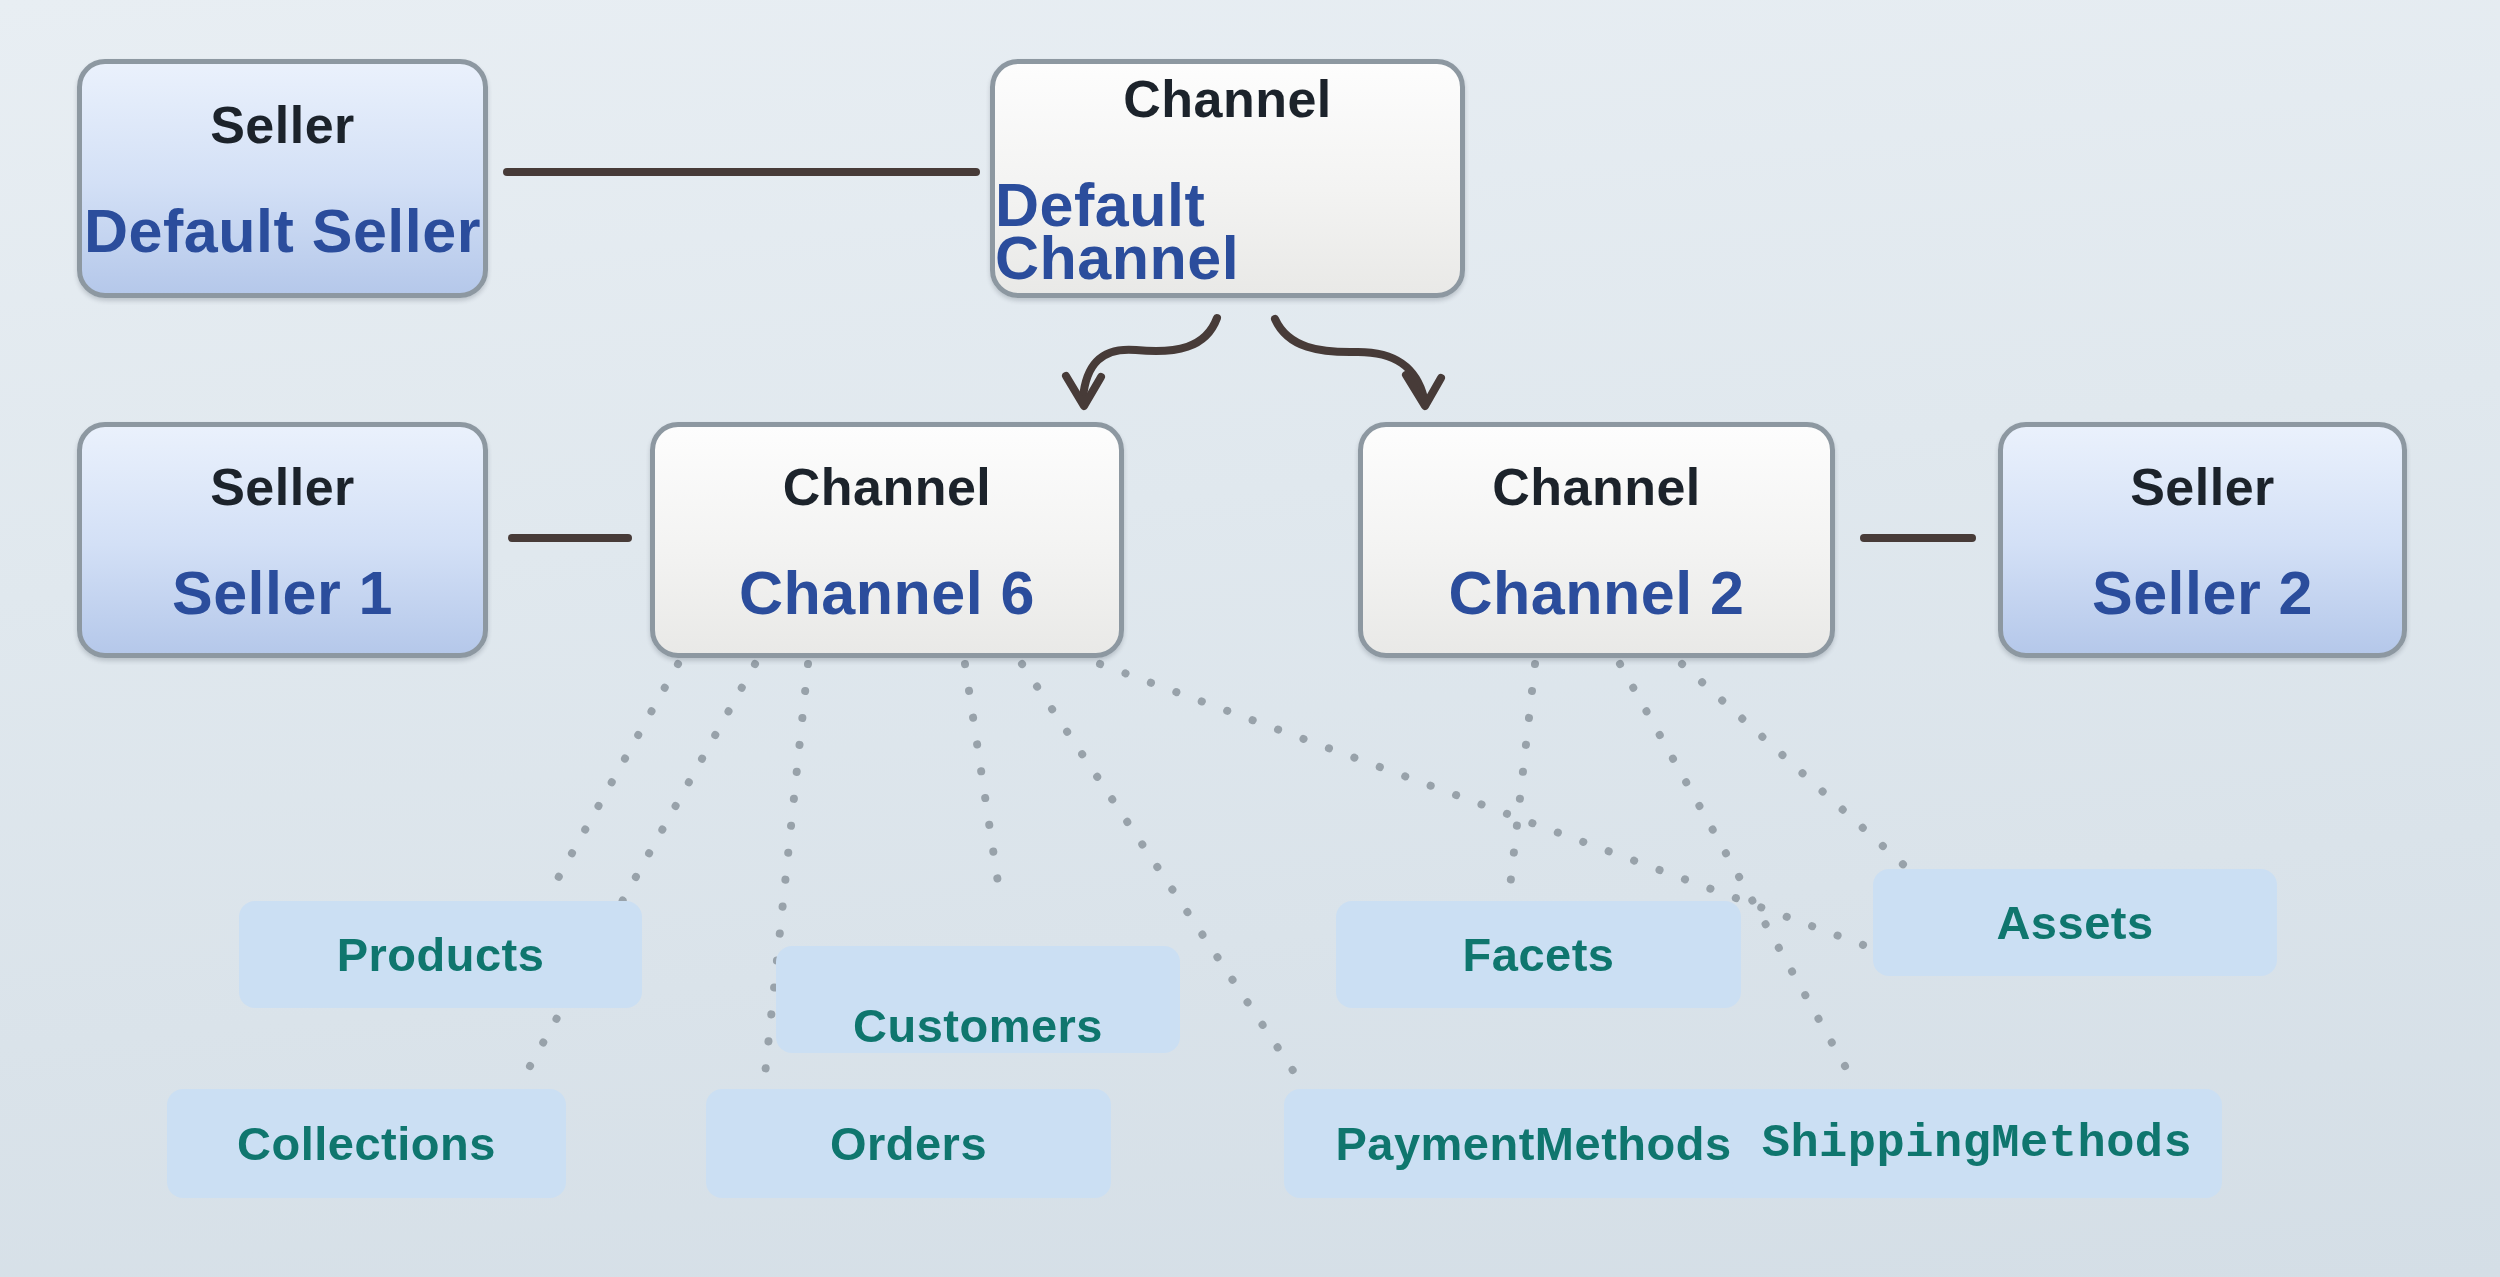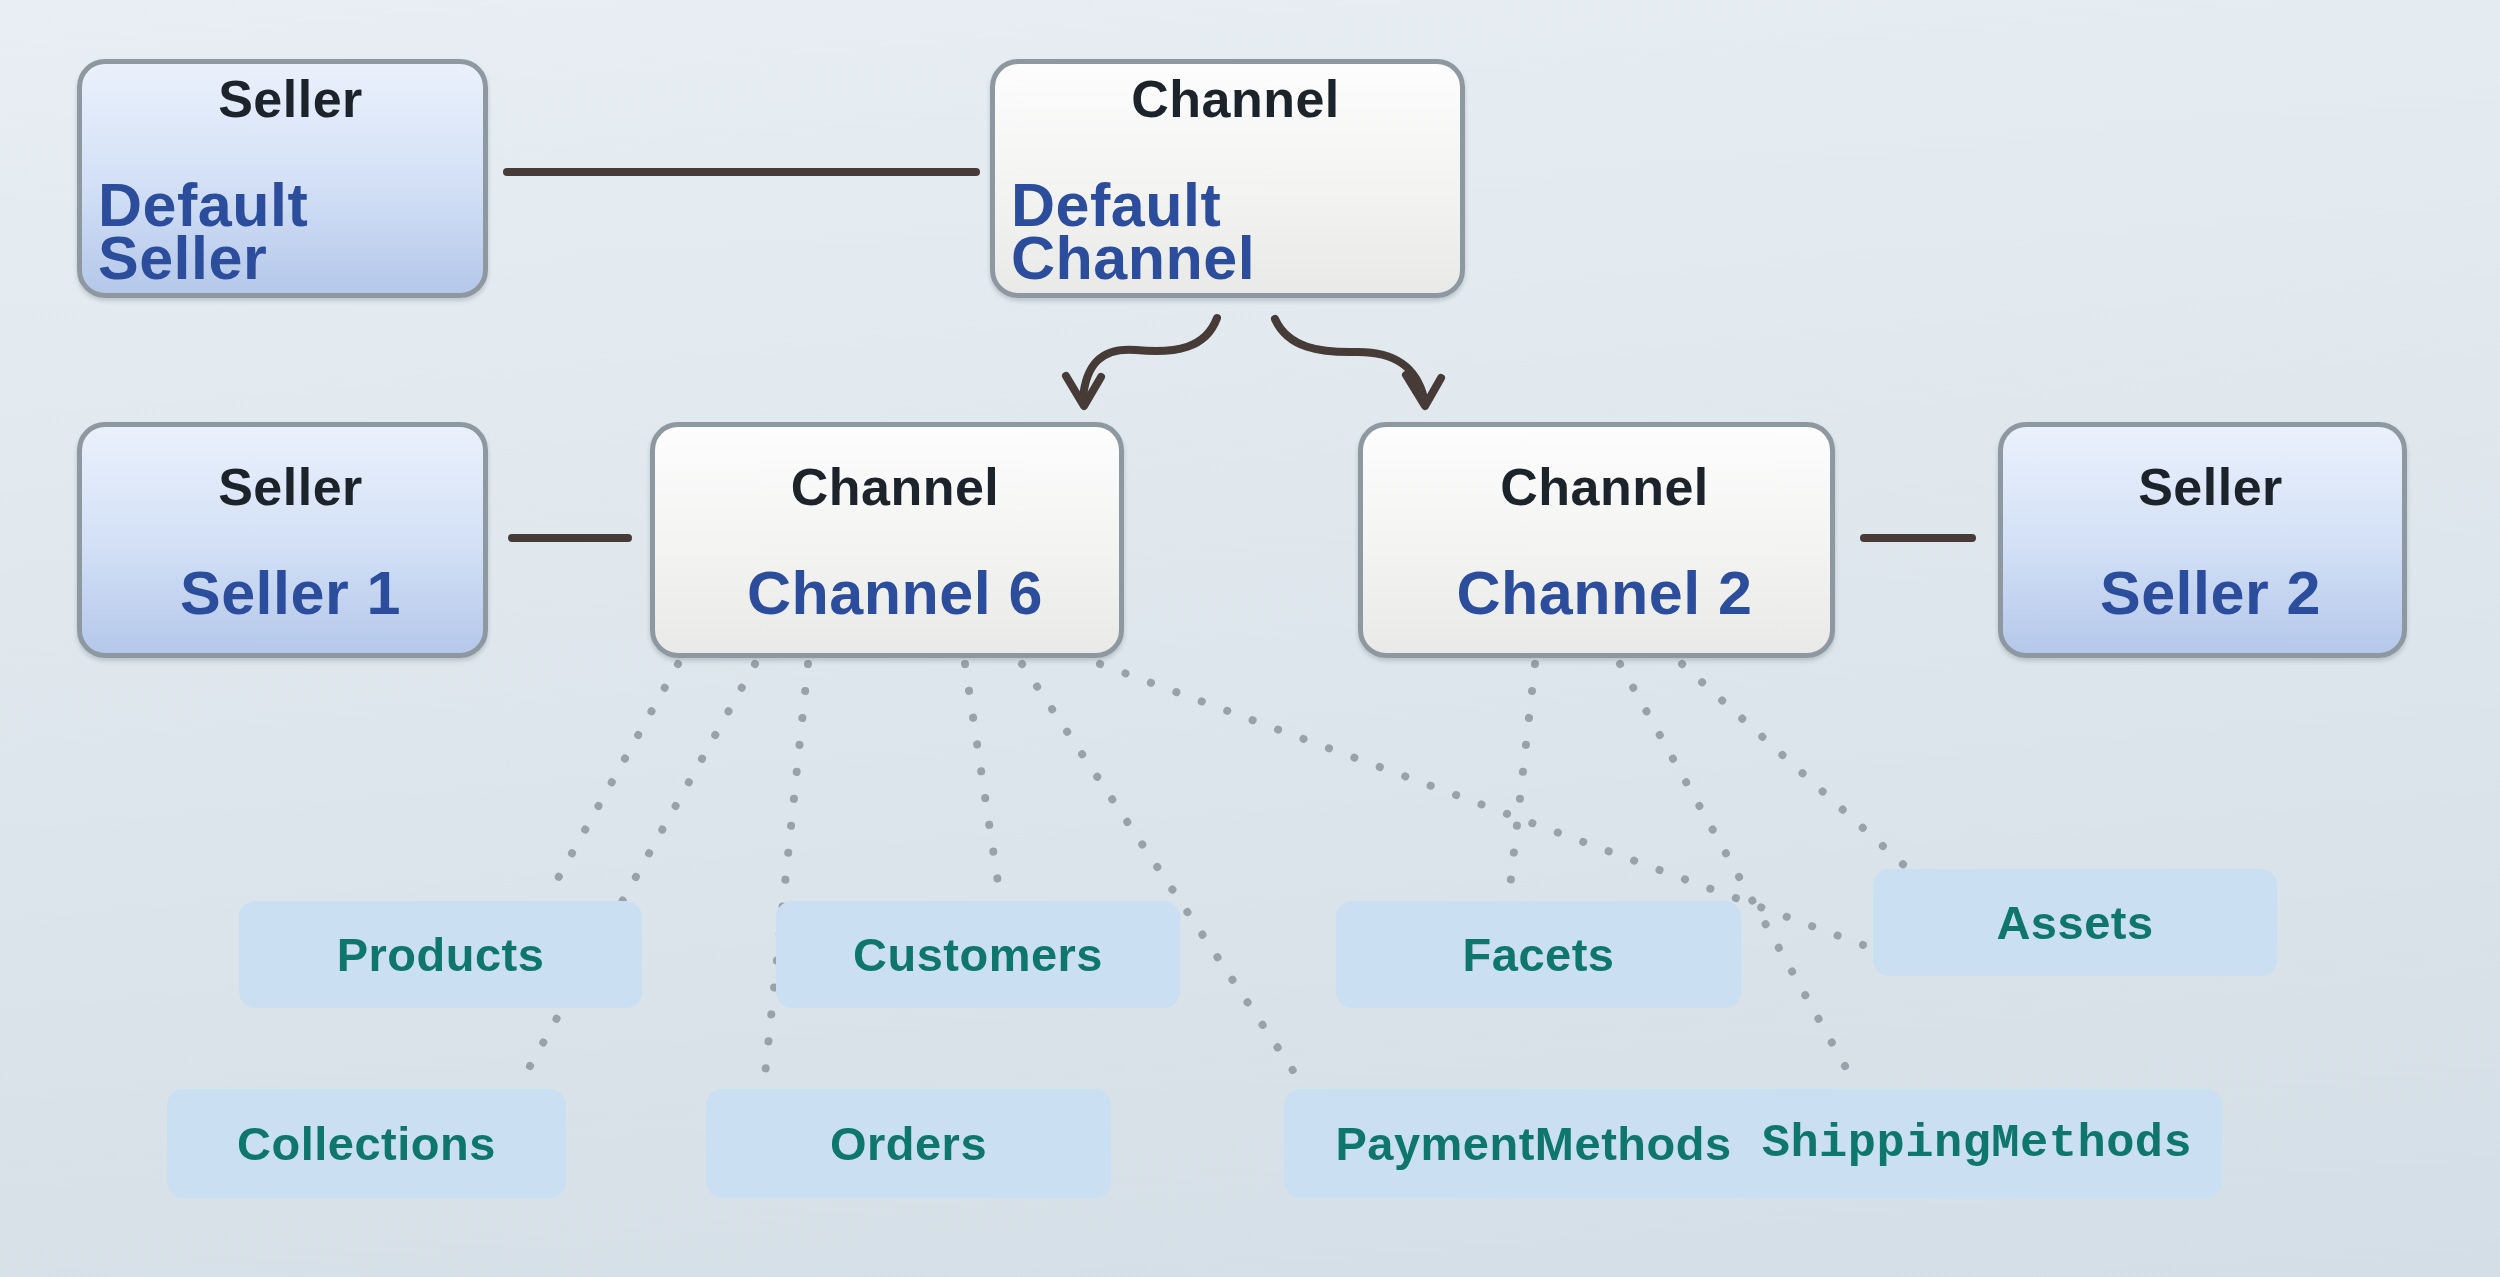--- a/index.html
+++ b/index.html
@@ -14,21 +14,20 @@
 
   
   .node{
     position:absolute;
     border:5px solid #8d98a1;
     border-radius:28px;
     display:flex;flex-direction:column;justify-content:center;align-items:center;
     gap:54px;
     box-shadow:0 3px 4px rgba(60,70,82,0.22);
     box-sizing:border-box;
-    padding-left:16px;
   }
   .node .title{
     font-size:52px;font-weight:bold;color:#1c232b;line-height:52px;letter-spacing:0.5px;
   }
   .node .subtitle{
     font-size:61px;font-weight:bold;color:#2b4d9c;line-height:53px;letter-spacing:0.5px;
   }
   .seller{background:linear-gradient(180deg,#eaf1fc 0%,#d3e0f6 52%,#b5c8ea 100%);}
   .channel{background:linear-gradient(180deg,#fdfdfd 0%,#f3f3f2 55%,#e9e9e7 100%);}
 
@@ -41,21 +40,21 @@
 
   
   .entity{
     position:absolute;
     background:#cbdff3;
     border-radius:16px;
     display:flex;justify-content:center;align-items:center;
     font-size:47px;font-weight:bold;color:#0f766e;letter-spacing:0.5px;
   }
   .e-products        {left:239px; top:901px; width:403px;height:107px;}
-  .e-customers       {left:776px; top:901px; width:404px;height:107px;}
+  .e-customers       {left:776px; top:946px; width:404px;height:107px;align-items:flex-end;}
   .e-facets          {left:1336px;top:901px; width:405px;height:107px;}
   .e-assets          {left:1873px;top:869px; width:404px;height:107px;}
   .e-collections     {left:167px; top:1089px;width:399px;height:109px;}
   .e-orders          {left:706px; top:1089px;width:405px;height:109px;}
   .e-payment-methods {left:1284px;top:1089px;width:499px;height:109px;text-align:right;}
   .e-shipping-methods{left:1732px;top:1089px;width:490px;height:109px;font-family:Liberation Mono, monospace;}
 
   .solid-link{stroke:#473b38;stroke-width:8;stroke-linecap:round;fill:none;}
   .arrow-link{stroke:#473b38;stroke-width:8;stroke-linecap:round;stroke-linejoin:round;fill:none;}
   .dotted-link{stroke:#98a2aa;stroke-width:8;stroke-linecap:round;stroke-dasharray:0.1 27;fill:none;}

